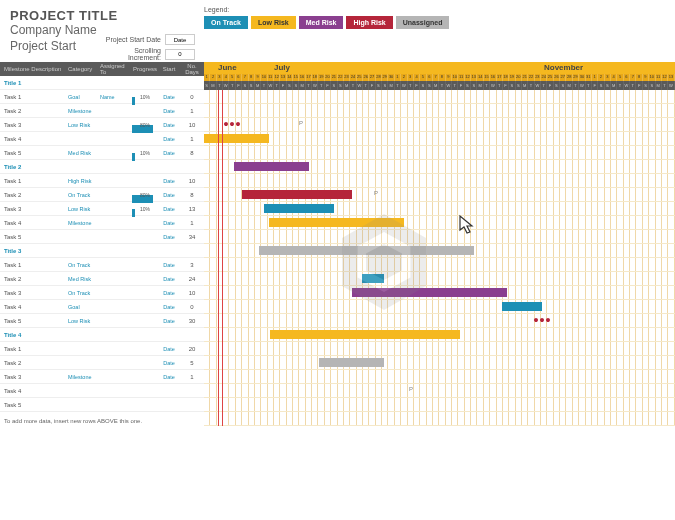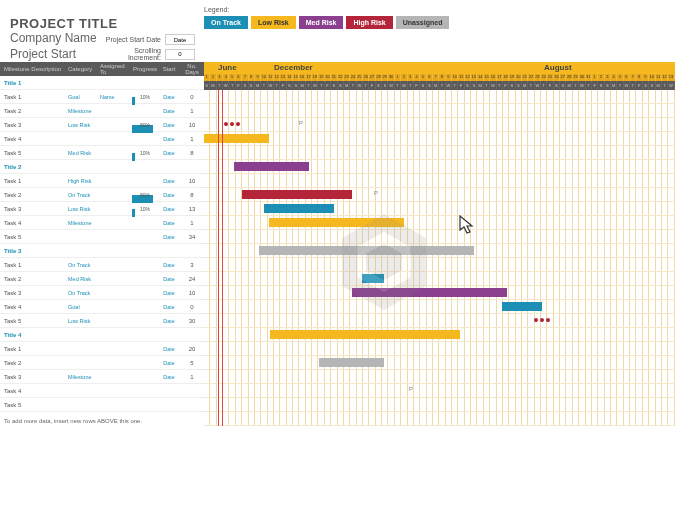--- a/index.html
+++ b/index.html
@@ -1,17 +1,17 @@
 <!DOCTYPE html>
 <html><head>
 <meta charset="utf-8">
 <style>
 * { margin: 0; padding: 0; box-sizing: border-box; }
 body { font-family: Arial, sans-serif; font-size: 7px; background: #fff; width: 675px; height: 520px; position: relative; overflow: hidden; }
-.header { padding: 16px 10px 4px; }
+.header { padding: 8px 10px 4px; }
 .title { font-size: 13px; font-weight: bold; color: #555; letter-spacing: 0.5px; }
 .subtitle { font-size: 12px; color: #666; line-height: 1.3; }
 .controls { position: absolute; left: 105px; top: 34px; font-size: 7px; color: #555; }
 .controls-row { display: flex; align-items: center; margin-bottom: 2px; }
 .controls-label { width: 60px; text-align: right; padding-right: 4px; }
 .controls-input { width: 30px; height: 11px; border: 1px solid #ccc; background: #fff; text-align: center; font-size: 6px; padding: 1px; }
 .legend { position: absolute; left: 204px; top: 6px; font-size: 7px; }
 .legend-label { color: #555; margin-bottom: 3px; }
 .legend-items { display: flex; gap: 3px; }
 .legend-item { padding: 3px 7px; font-size: 7px; font-weight: bold; color: #fff; }
@@ -281,22 +281,22 @@
           <div class="col-start"></div>
           <div class="col-days"></div>
         </div>
       </div>
     <div class="footer-note">To add more data, insert new rows ABOVE this one.</div>
   </div>
   <div class="right-panel">
     <div class="timeline-header">
       <div class="month-row" id="month-row">
           <span class="month-label" style="left: 14px;">June</span>
-          <span class="month-label" style="left: 70px;">December</span>
-          <span class="month-label" style="left: 340px;">August</span>
+          <span class="month-label" style="left: 70px;">July</span>
+          <span class="month-label" style="left: 340px;">November</span>
         </div>
       <div class="date-row" id="date-row">
           <div class="date-cell">1</div>
           <div class="date-cell">2</div>
           <div class="date-cell">3</div>
           <div class="date-cell">4</div>
           <div class="date-cell">5</div>
           <div class="date-cell">6</div>
           <div class="date-cell">7</div>
           <div class="date-cell">8</div>

